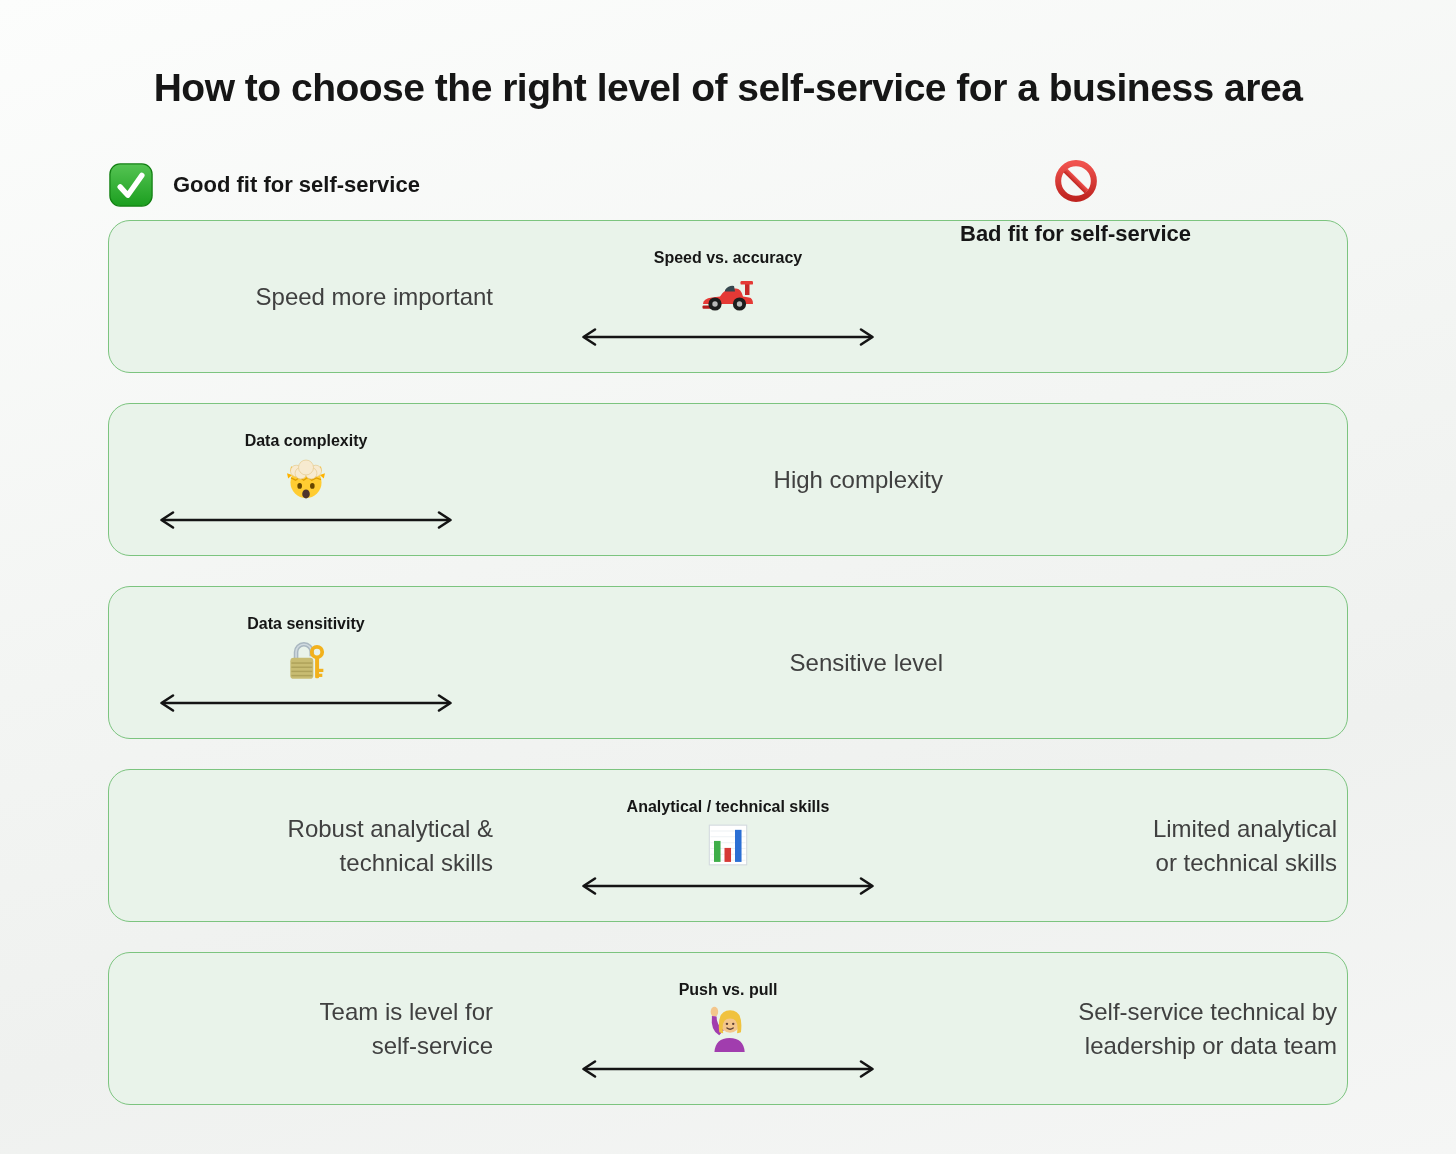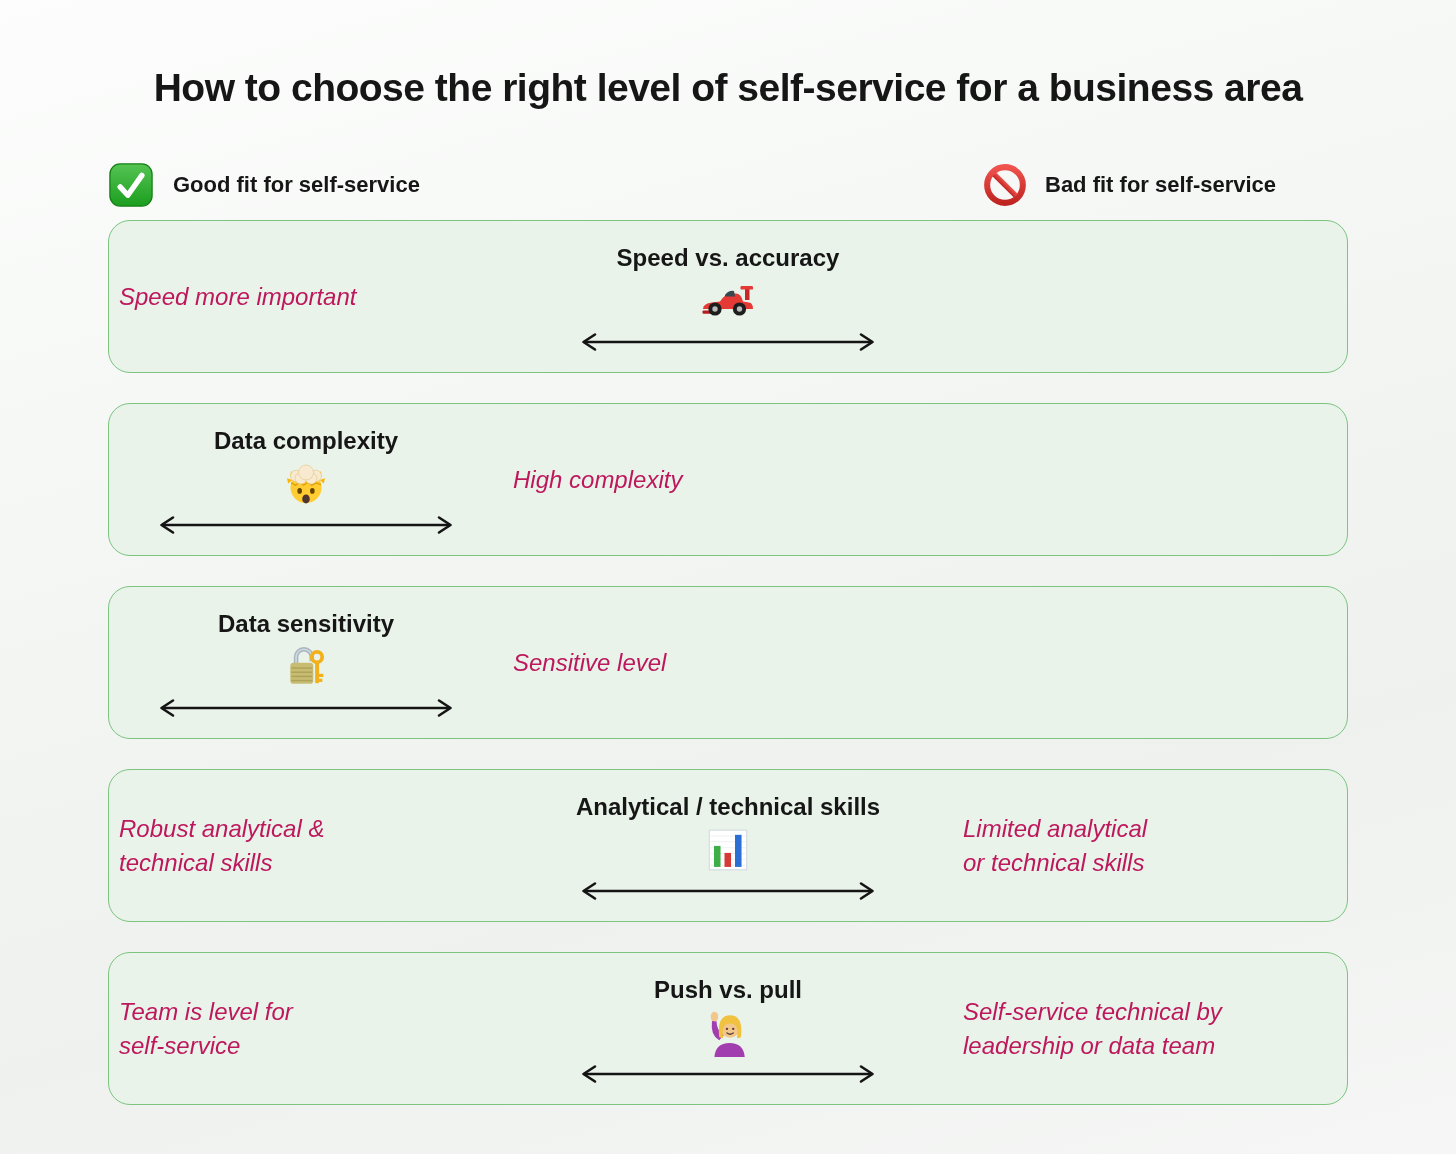--- a/index.html
+++ b/index.html
@@ -31,55 +31,54 @@
     top: 0;
     height: 50px;
     display: flex;
     align-items: center;
     gap: 19px;
     font-size: 22px;
     font-weight: 700;
     color: #161616;
   }
   .legend-item.good { left: 0; }
-  .legend-item.bad  { left: 876px; }
+  .legend-item.bad  { left: 852px; flex-direction: column; }
   .legend-icon { display: flex; align-items: center; }
   .legend-icon svg { display: block; }
 
   .cards { width: 1240px; margin: 10px auto 0 auto; }
   .card {
     height: 153px;
     margin-bottom: 30px;
     background: #e9f3ea;
     border: 1.5px solid #7cc47f;
     border-radius: 22px;
     display: grid;
     grid-template-columns: 1fr 450px 1fr;
     align-items: center;
   }
   .side-label {
-    text-align: left;
+    text-align: right;
     font-size: 24px;
     line-height: 1.4;
     white-space: pre-line;
-    color: #be185d;
+    color: #404040;
     padding: 0 10px;
-    font-style: italic;
   }
   .card-center {
     height: 100%;
     display: flex;
     flex-direction: column;
     align-items: center;
     justify-content: center;
     gap: 5px;
     padding-top: 4px;
   }
   .card-title {
-    font-size: 24px;
+    font-size: 16px;
     font-weight: 700;
     color: #161616;
     white-space: nowrap;
   }
   .emoji { display: flex; align-items: center; justify-content: center; height: 48px; }
   .emoji svg { display: block; }
   .arrow { margin-top: 1px; }
   .arrow svg { display: block; }
 </style>
 </head>

